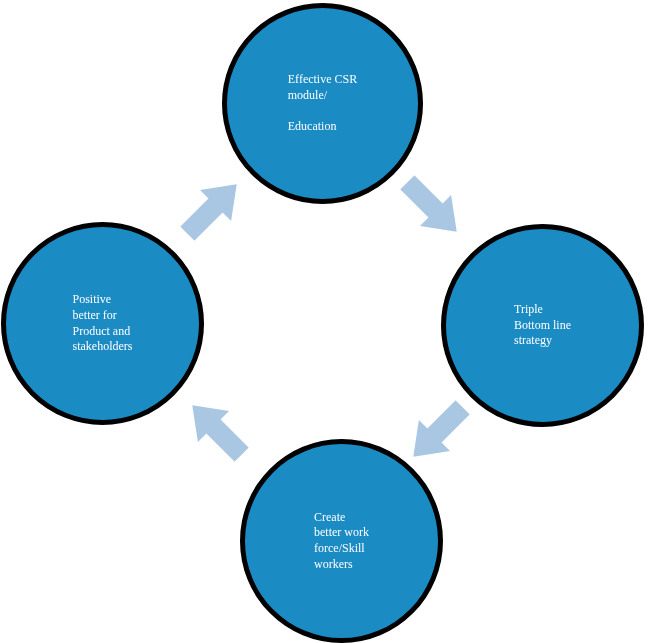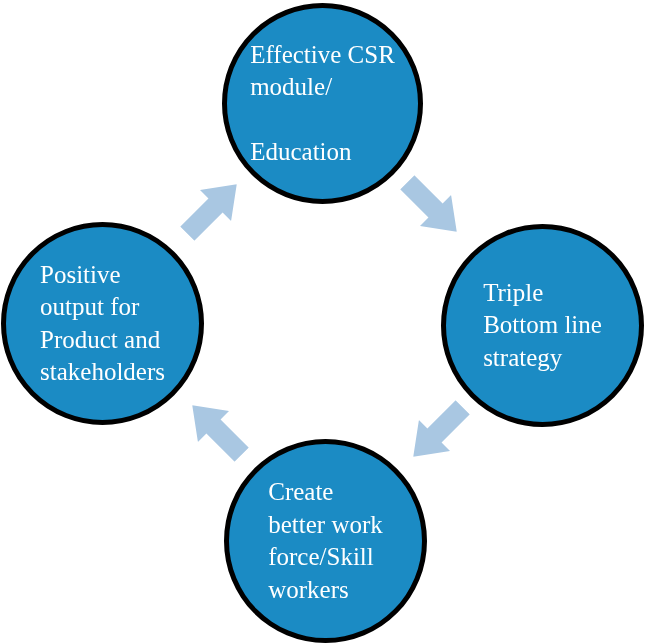--- a/index.html
+++ b/index.html
@@ -20,28 +20,28 @@
     box-sizing: border-box;
     border-radius: 50%;
     background: #1b8bc4;
     border: 5px solid #000000;
     display: flex;
     align-items: center;
     justify-content: center;
   }
   .node-label {
     color: #ffffff;
-    font-size: 25px;
+    font-size: 12px;
     line-height: 1.3;
     white-space: pre-line;
     text-align: left;
   }
   .node-top    { left: 222px; top: 3px;   width: 201px; height: 201px; }
   .node-right  { left: 441px; top: 224px; width: 203px; height: 203px; align-items: center; }
-  .node-bottom { left: 224px; top: 439px; width: 203px; height: 204px; }
+  .node-bottom { left: 240px; top: 439px; width: 203px; height: 204px; }
   .node-left   { left: 1px;   top: 222px; width: 203px; height: 203px; }
 
   .arrow {
     position: absolute;
     width: 70px;
     height: 44px;
   }
   .arrow polygon { fill: #a9c7e2; }
   .arrow-tr { left: 397px; top: 185px; transform: rotate(45deg); }
   .arrow-rb { left: 403px; top: 410px; transform: rotate(135deg); }
@@ -68,21 +68,21 @@
 
   <div class="node node-bottom">
     <div class="node-label">Create
 better work
 force/Skill
 workers</div>
   </div>
 
   <div class="node node-left">
     <div class="node-label">Positive
-output for
+better for
 Product and
 stakeholders</div>
   </div>
 
   <svg class="arrow arrow-tr" viewBox="0 0 70 44" aria-hidden="true">
     <polygon points="0,12 40,12 40,0 70,22 40,44 40,32 0,32"></polygon>
   </svg>
 
   <svg class="arrow arrow-rb" viewBox="0 0 70 44" aria-hidden="true">
     <polygon points="0,12 40,12 40,0 70,22 40,44 40,32 0,32"></polygon>

